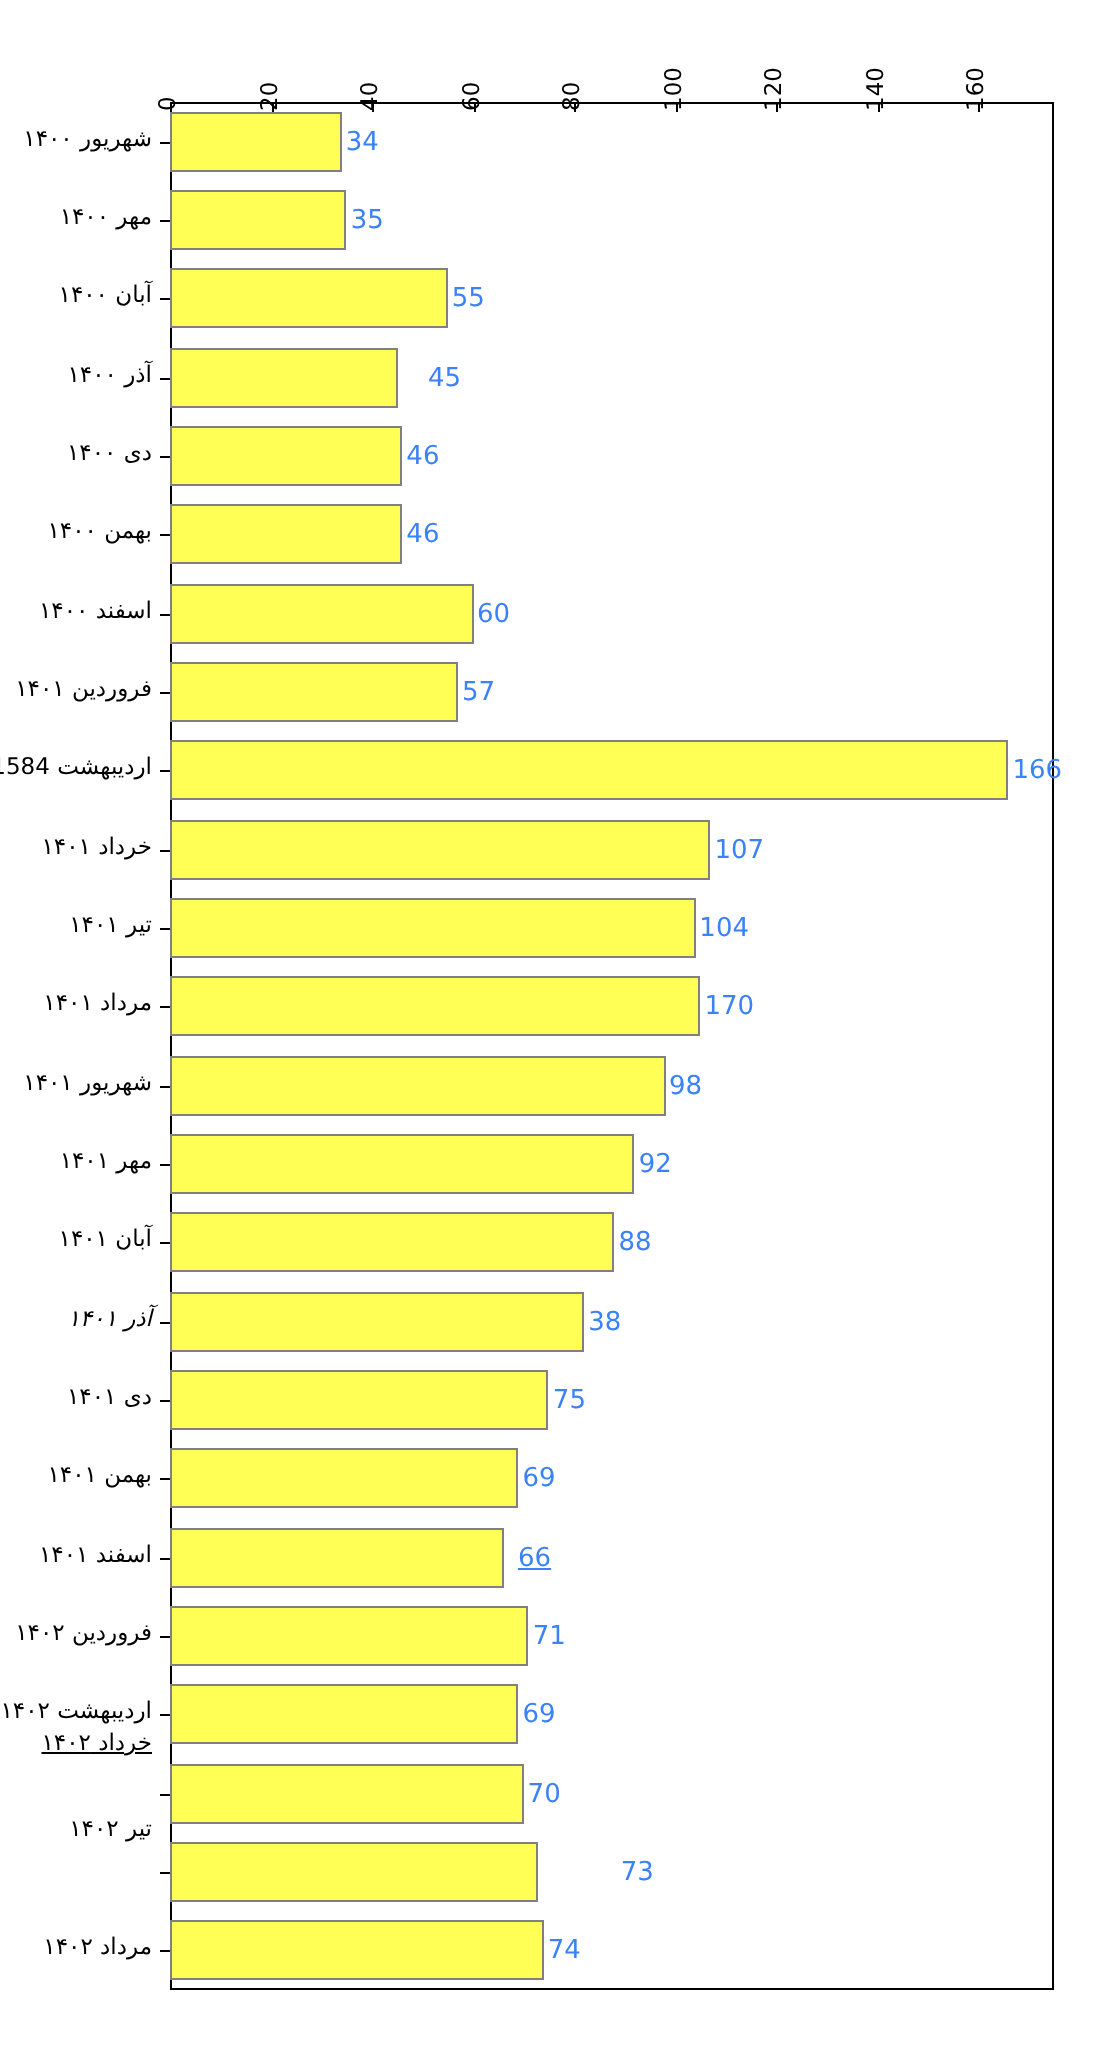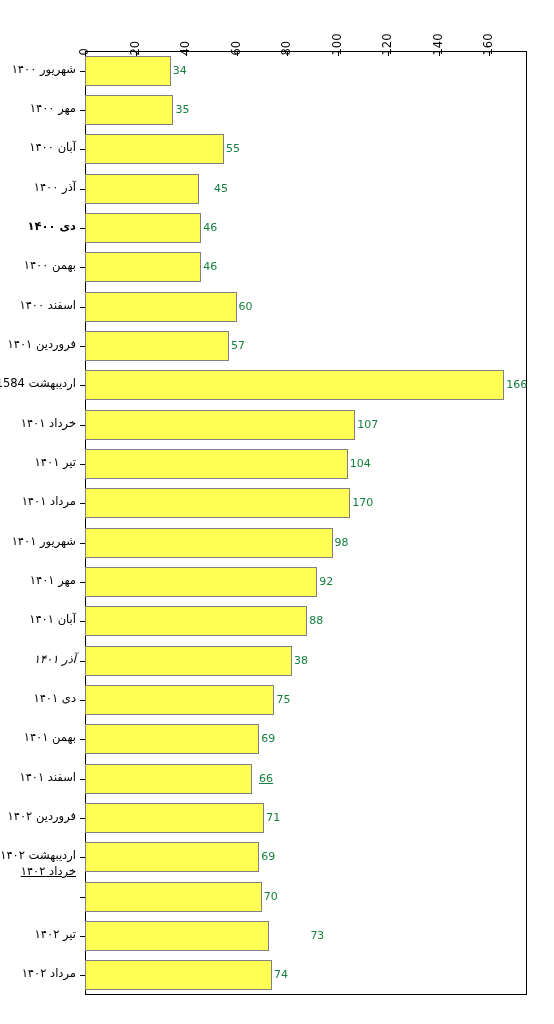--- a/index.html
+++ b/index.html
@@ -75,22 +75,22 @@
   
   .bar {
     position: absolute;
     left: 0px;
     background: #ffff55;
     border: 1px solid #808080;
     box-sizing: border-box;
   }
   .bar-value {
     position: absolute;
-    font-size: 11px;
-    color: #15803d;
+    font-size: 13px;
+    color: #3b82f6;
     white-space: nowrap;
     line-height: 1;
   }
 </style>
 </head>
 <body>
 
 <div id="chart-root">
 
   <div class="plot-area"></div>
@@ -118,21 +118,21 @@
   <div id="yaxis-layer">
       <div class="ytick" style="top: 71px;"></div>
       <div class="ytick-label" style="top: 63.6667px;">شهریور ۱۴۰۰</div>
       <div class="ytick" style="top: 110px;"></div>
       <div class="ytick-label" style="top: 103px;">مهر ۱۴۰۰</div>
       <div class="ytick" style="top: 149px;"></div>
       <div class="ytick-label" style="top: 142.333px;">آبان ۱۴۰۰</div>
       <div class="ytick" style="top: 189px;"></div>
       <div class="ytick-label" style="top: 181.667px;">آذر ۱۴۰۰</div>
       <div class="ytick" style="top: 228px;"></div>
-      <div class="ytick-label" style="top: 221px; font-weight: bold;">دی ۱۴۰۰</div>
+      <div class="ytick-label" style="top: 221px;">دی ۱۴۰۰</div>
       <div class="ytick" style="top: 267px;"></div>
       <div class="ytick-label" style="top: 260.333px;">بهمن ۱۴۰۰</div>
       <div class="ytick" style="top: 307px;"></div>
       <div class="ytick-label" style="top: 299.667px;">اسفند ۱۴۰۰</div>
       <div class="ytick" style="top: 346px;"></div>
       <div class="ytick-label" style="top: 339px;">فروردین ۱۴۰۱</div>
       <div class="ytick" style="top: 385px;"></div>
       <div class="ytick-label" style="top: 378.333px;">اردیبهشت 1584</div>
       <div class="ytick" style="top: 425px;"></div>
       <div class="ytick-label" style="top: 417.667px;">خرداد ۱۴۰۱</div>
@@ -154,21 +154,21 @@
       <div class="ytick-label" style="top: 732.333px;">بهمن ۱۴۰۱</div>
       <div class="ytick" style="top: 779px;"></div>
       <div class="ytick-label" style="top: 771.667px;">اسفند ۱۴۰۱</div>
       <div class="ytick" style="top: 818px;"></div>
       <div class="ytick-label" style="top: 811px;">فروردین ۱۴۰۲</div>
       <div class="ytick" style="top: 857px;"></div>
       <div class="ytick-label" style="top: 850.333px;">اردیبهشت ۱۴۰۲</div>
       <div class="ytick" style="top: 897px;"></div>
       <div class="ytick-label" style="top: 866px; text-decoration: underline;">خرداد ۱۴۰۲</div>
       <div class="ytick" style="top: 936px;"></div>
-      <div class="ytick-label" style="top: 929px;">تیر ۱۴۰۲</div>
+      <div class="ytick-label" style="top: 909px;">تیر ۱۴۰۲</div>
       <div class="ytick" style="top: 975px;"></div>
       <div class="ytick-label" style="top: 968.333px;">مرداد ۱۴۰۲</div>
     </div>
   <div id="bars-layer">
       <div class="bar" style="left: 85px; top: 55.6667px; width: 85.8743px; height: 30px;"></div>
       <div class="bar-value" style="left: 172.874px; top: 64.6667px;">34</div>
       <div class="bar" style="left: 85px; top: 95px; width: 88.4px; height: 30px;"></div>
       <div class="bar-value" style="left: 175.4px; top: 104px;">35</div>
       <div class="bar" style="left: 85px; top: 134.333px; width: 138.914px; height: 30px;"></div>
       <div class="bar-value" style="left: 225.914px; top: 143.333px;">55</div>

